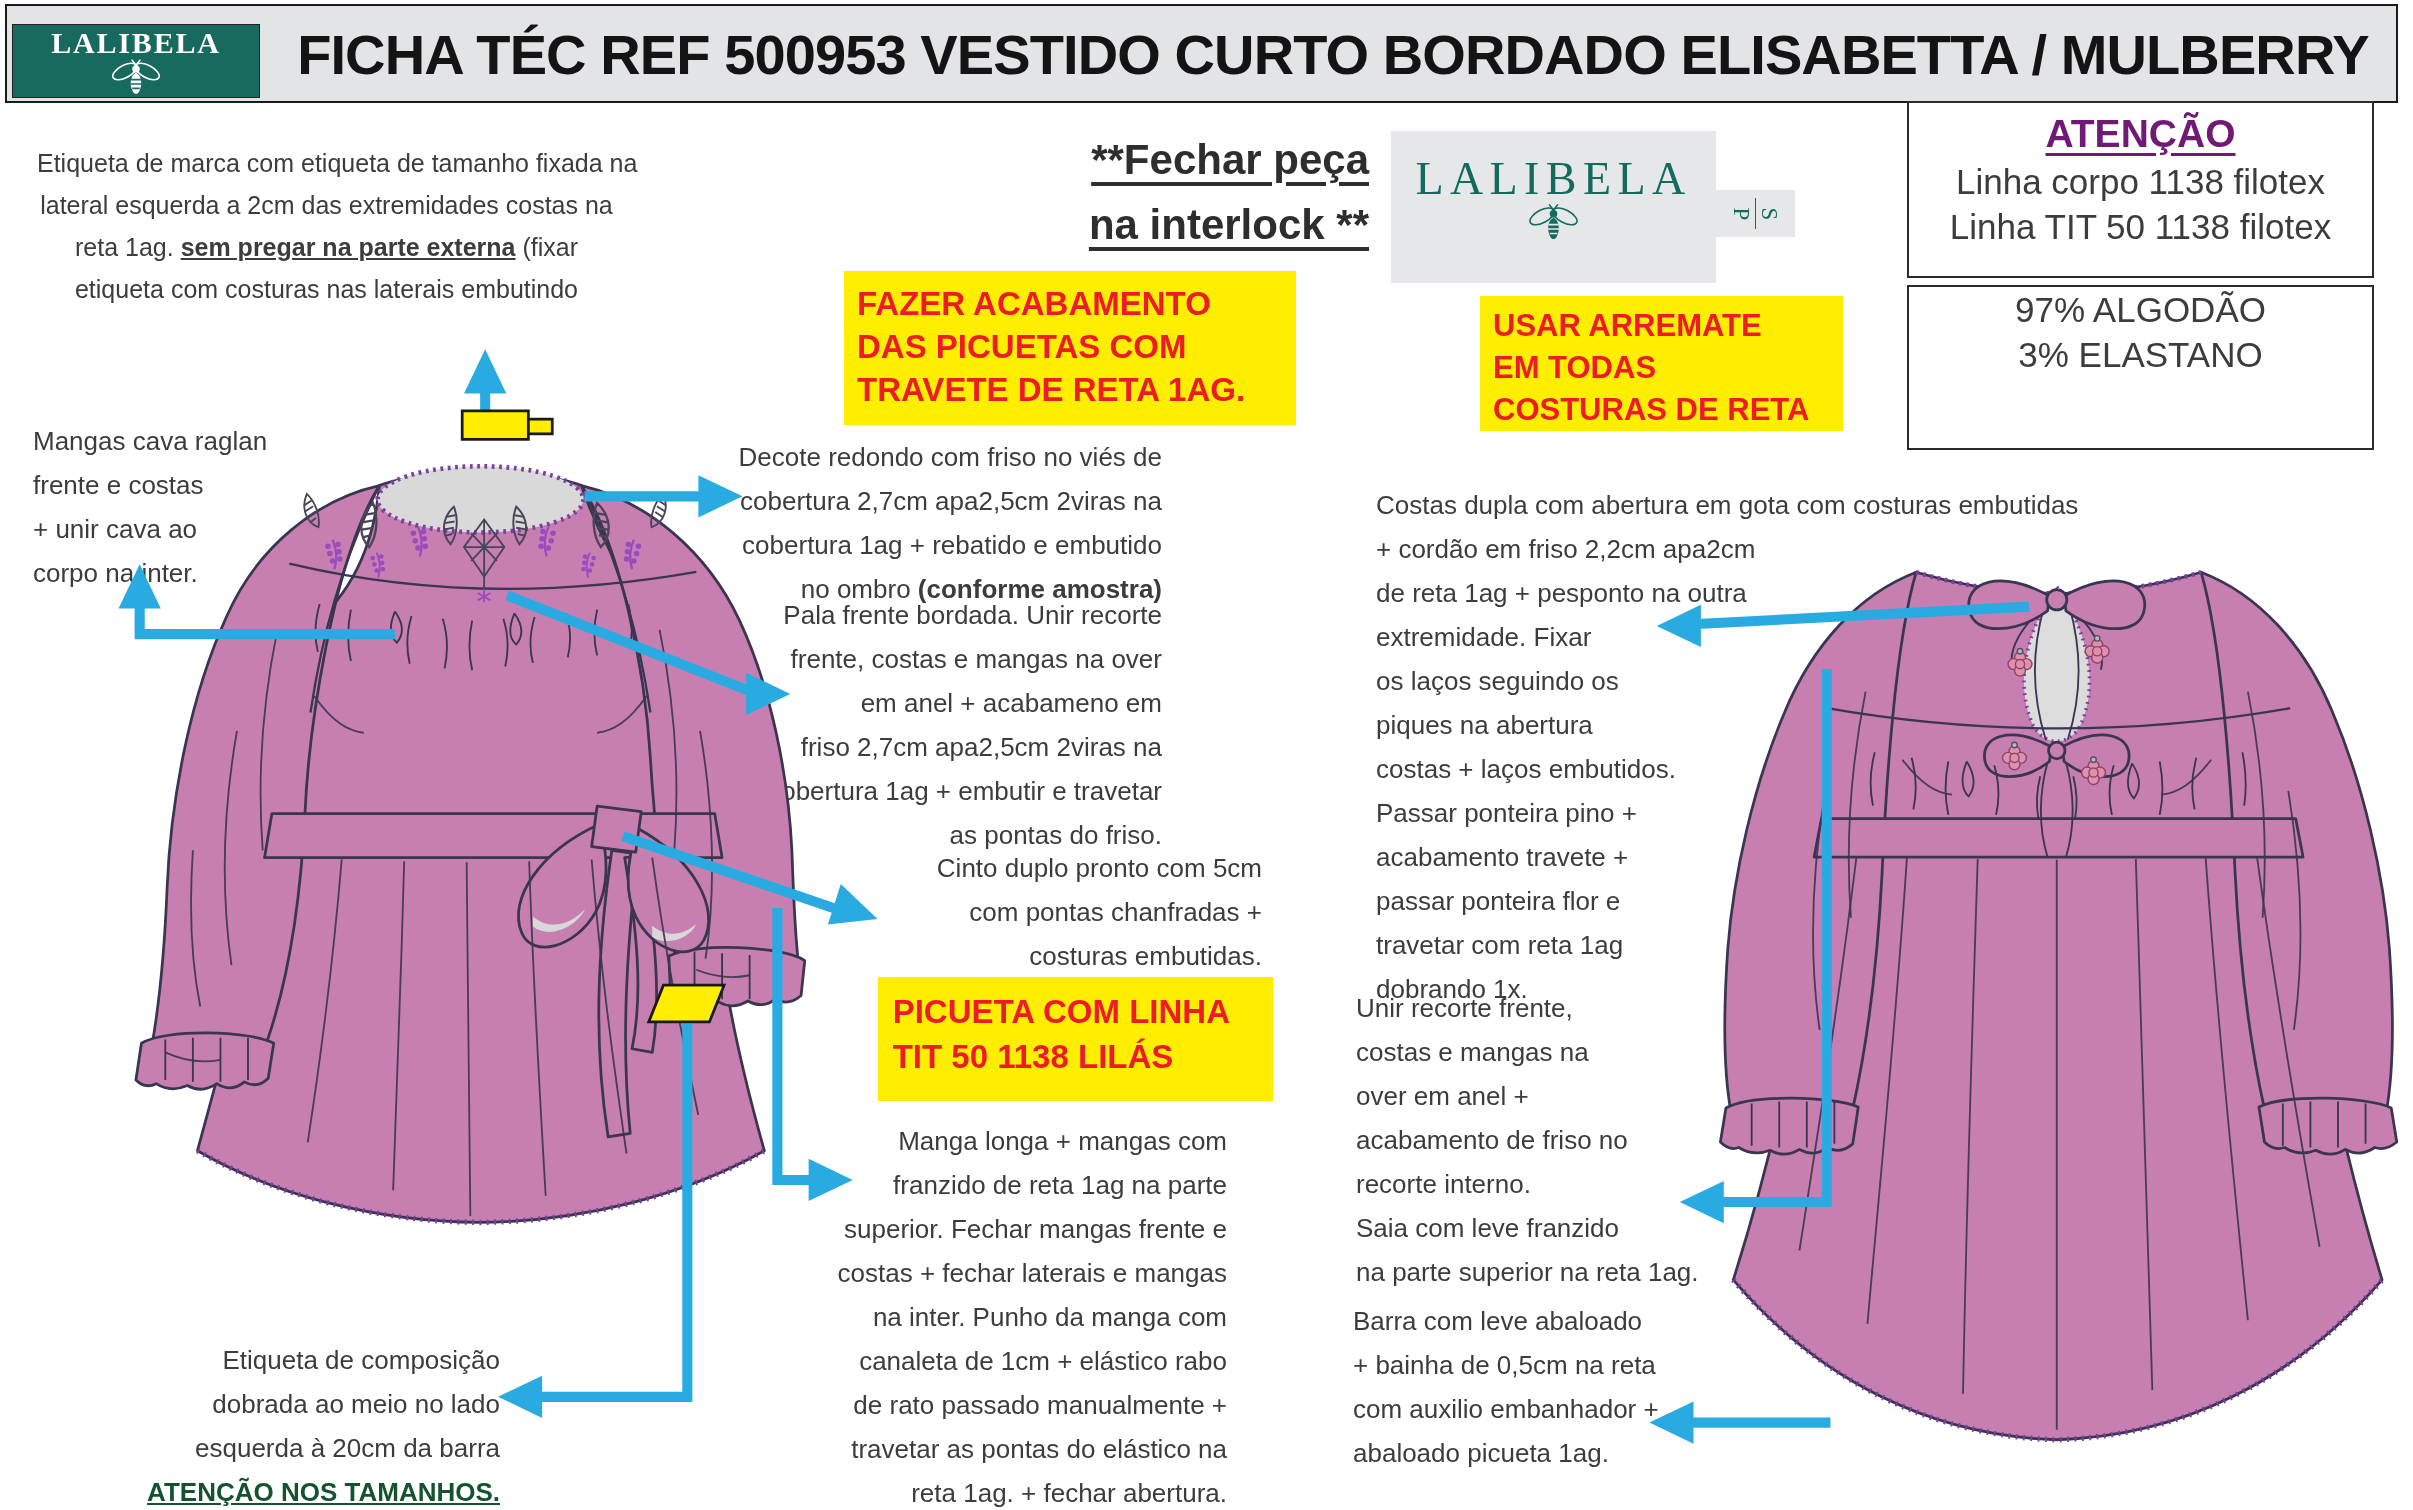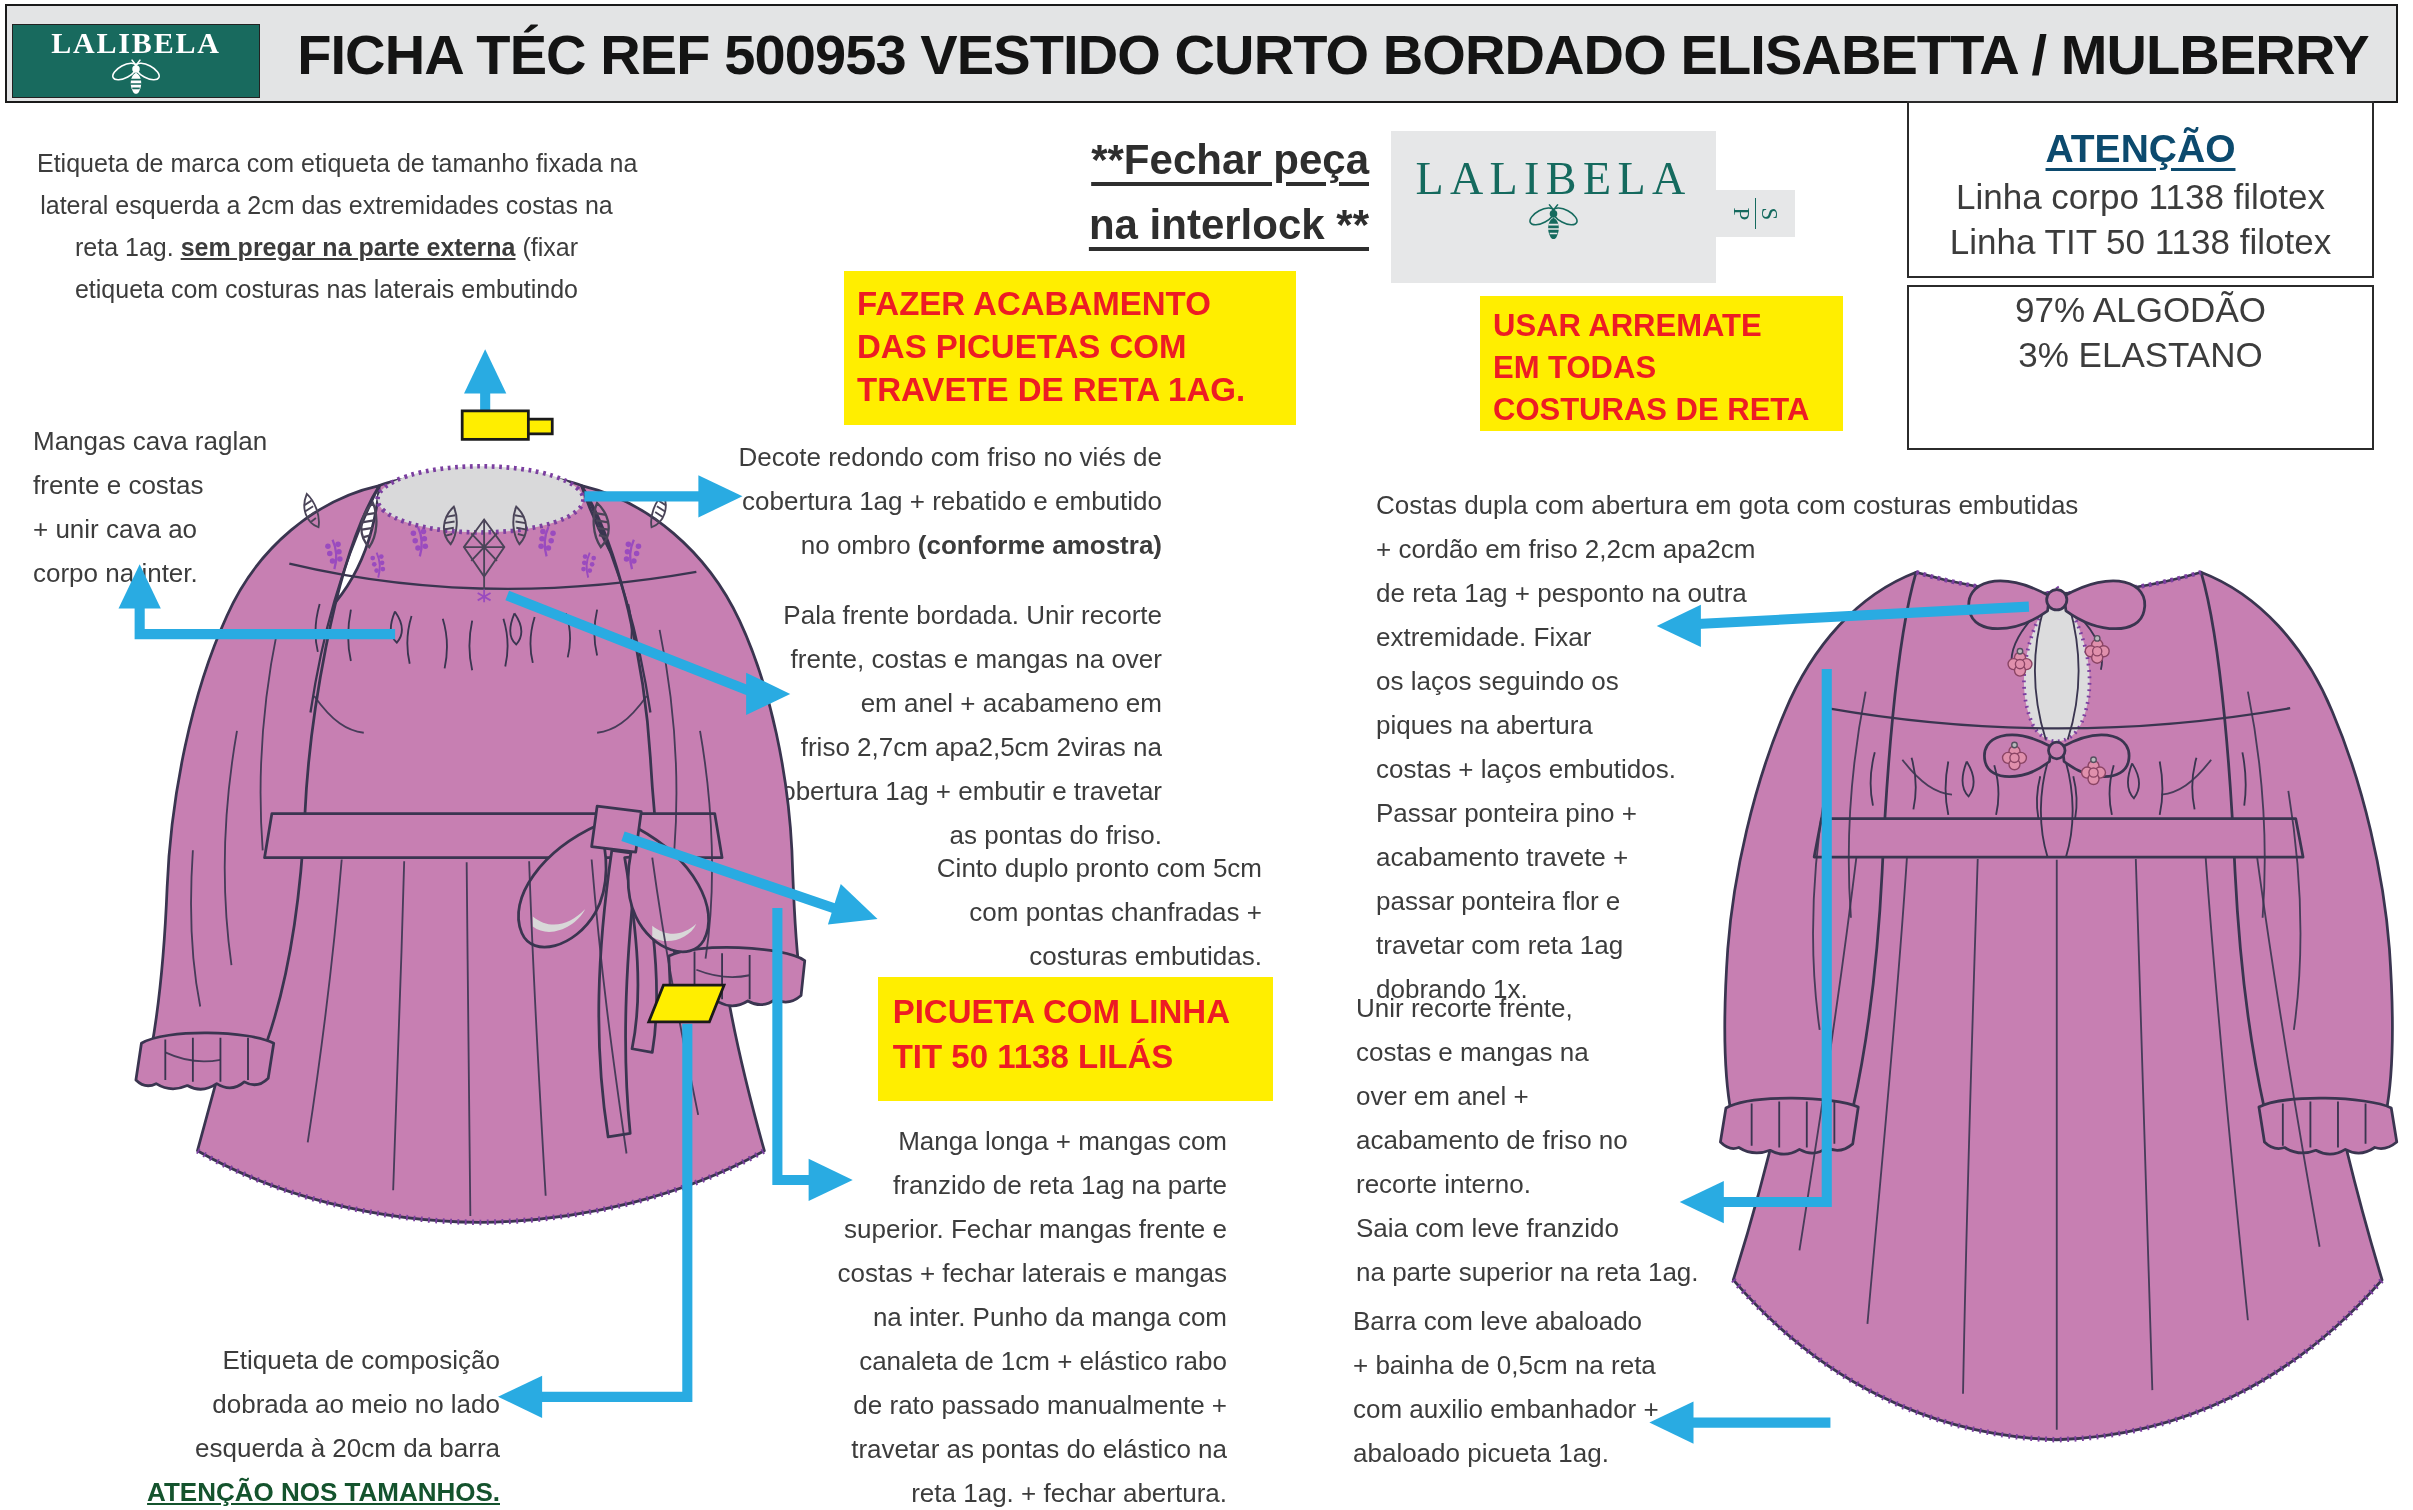--- a/index.html
+++ b/index.html
@@ -21,21 +21,21 @@
   .interlock{position:absolute;left:937px;top:127px;width:432px;text-align:right;font-size:42px;
              font-weight:bold;line-height:65px;color:#2e2e2e;white-space:nowrap}
   .interlock .ln{text-decoration:underline;text-underline-offset:8.3px;text-decoration-thickness:3.7px}
   .ybox{position:absolute;background:#ffee00;color:#ed1c24;font-weight:bold;box-sizing:border-box;white-space:nowrap}
   #fazer{left:844px;top:271px;width:452px;height:154px;font-size:33px;line-height:43px;padding:11px 13px}
   #usar{left:1480px;top:296px;width:363px;height:135px;font-size:31px;line-height:42px;padding:9.2px 13px}
   #picueta{left:878px;top:977px;width:395px;height:124px;font-size:33px;line-height:45px;padding:12px 14.7px}
   .info-box{position:absolute;border:2.8px solid #2b2b2b;box-sizing:border-box;text-align:center;background:#fff}
   #atencao{left:1907px;top:101px;width:467px;height:177px}
   #composicao{left:1907px;top:285px;width:467px;height:165px}
-  .info-title{color:#0c4a6e;font-weight:bold;text-decoration:underline;font-size:39px;line-height:50px;margin-top:21px;text-underline-offset:5.5px}
+  .info-title{color:#701a75;font-weight:bold;text-decoration:underline;font-size:39px;line-height:50px;margin-top:6px;text-underline-offset:5.5px}
   #composicao .info-title{font-size:33px;line-height:44px}
   .info-lines{font-size:35px;line-height:45px;color:#3c3c3c}
   .logo2{position:absolute;left:1391px;top:131px;width:325px;height:152px;background:#e6e7e8;text-align:center}
   .logo2-brand{font-family:"Liberation Serif",serif;color:#156a5e;font-size:46px;letter-spacing:6.4px;
                margin-top:24px;line-height:48px}
   .ps-tab{position:absolute;left:1716px;top:190px;width:79px;height:47px;background:#e6e7e8;
           display:flex;align-items:center;justify-content:center;gap:6.4px;color:#156a5e}
   .ps-tab span{display:inline-block;transform:rotate(90deg);font-size:23px;font-family:"Liberation Serif",serif}
   .ps-div{width:1.8px;height:31px;background:#156a5e}
   #brand-label{left:37px;top:142px;width:579px;font-size:25px;line-height:42px}
@@ -134,20 +134,21 @@
       <div class="ln"><span>etiqueta com costuras nas laterais embutindo</span></div>
     </div>
   <div class="note" id="raglan">
       <div class="ln"><span>Mangas cava raglan</span></div>
       <div class="ln"><span>frente e costas</span></div>
       <div class="ln"><span>+ unir cava ao</span></div>
       <div class="ln"><span>corpo na inter.</span></div>
     </div>
   <div class="note rgt" id="decote">
       <div class="ln"><span>Decote redondo com friso no viés de</span></div>
+      <div class="ln"><span>cobertura 2,7cm apa2,5cm 2viras na</span></div>
       <div class="ln"><span>cobertura 1ag + rebatido e embutido</span></div>
       <div class="ln"><span>no ombro </span><span class="b">(conforme amostra)</span></div>
     </div>
   <div class="note rgt" id="pala">
       <div class="ln"><span>Pala frente bordada. Unir recorte</span></div>
       <div class="ln"><span>frente, costas e mangas na over</span></div>
       <div class="ln"><span>em anel + acabameno em</span></div>
       <div class="ln"><span>friso 2,7cm apa2,5cm 2viras na</span></div>
       <div class="ln"><span>cobertura 1ag + embutir e travetar</span></div>
       <div class="ln"><span>as pontas do friso.</span></div>

